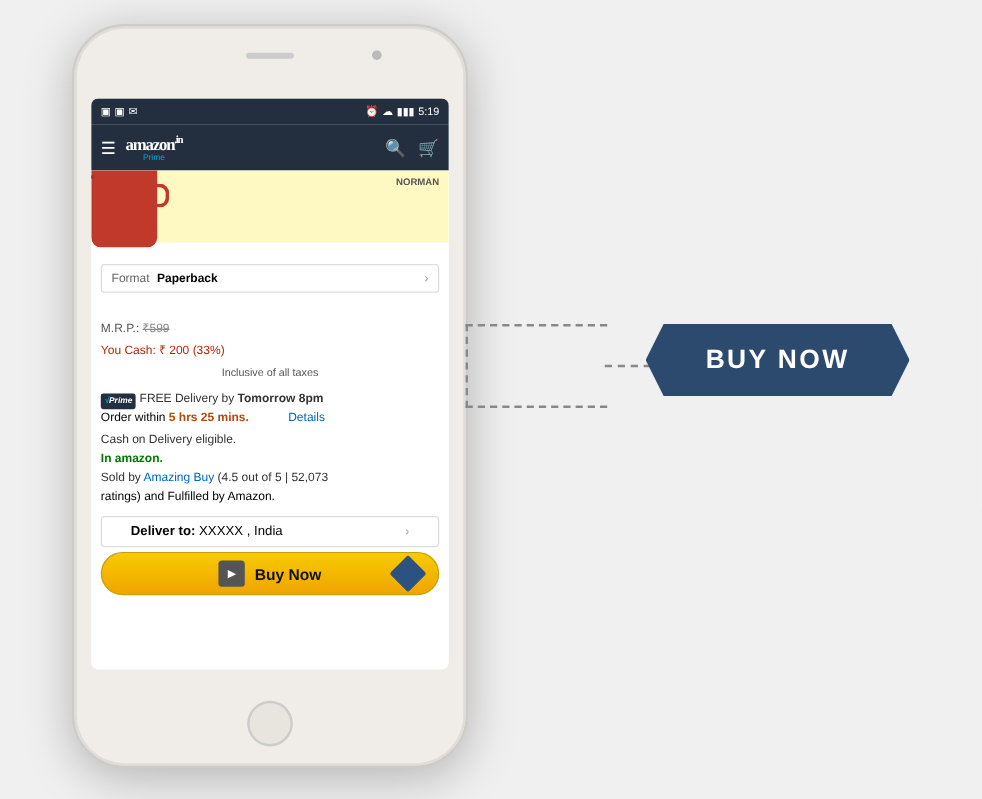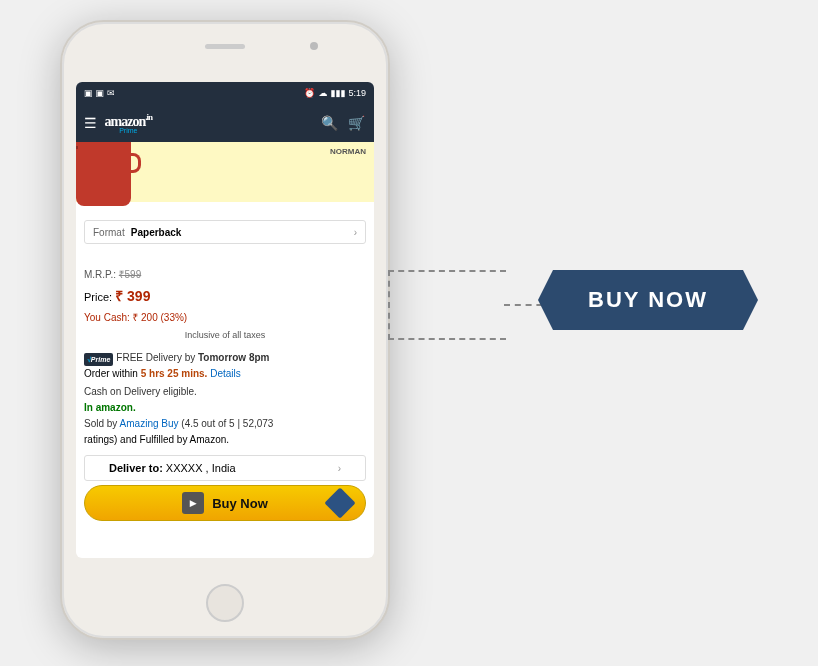--- a/index.html
+++ b/index.html
@@ -188,21 +188,21 @@
       background: #232f3e;
       color: #00a8e1;
       font-size: 7px;
       font-weight: bold;
       padding: 1px 3px;
       border-radius: 2px;
       font-style: italic;
     }
     .delivery-text { color: #333; }
     .bold-time { font-weight: bold; }
-    .details-link { color: #0066c0; }
+    .details-link { color: #0066c0; margin-left: 30px; }
     .cod-row { color: #333; margin-top: 2px; }
     .instock-row { color: #007600; font-weight: bold; }
     .sold-by-row { color: #333; }
     .sold-by-link { color: #0066c0; }
 
     
     .deliver-to-section {
       border: 1px solid #ddd;
       margin: 4px 8px;
       border-radius: 3px;
@@ -361,24 +361,20 @@
             <span class="format-value">Paperback</span>
           </span>
           <span class="format-arrow">›</span>
         </div>
 
         <div class="price-section">
           <div class="mrp-row">
             <span>M.R.P.:</span>
             <span class="mrp-original">₹599</span>
           </div>
-          <div class="price-row">
-            <span>Price:</span>
-            <span class="price-value">₹ 399</span>
-          </div>
           <div class="savings-row">
             <span>You Cash:</span>
             <span>₹ 200 (33%)</span>
           </div>
           <div class="inclusive-row">Inclusive of all taxes</div>
         </div>
 
         <div class="delivery-section">
           <div class="prime-row">
             <span class="prime-badge">√<span style="color:#fff">Prime</span></span>

